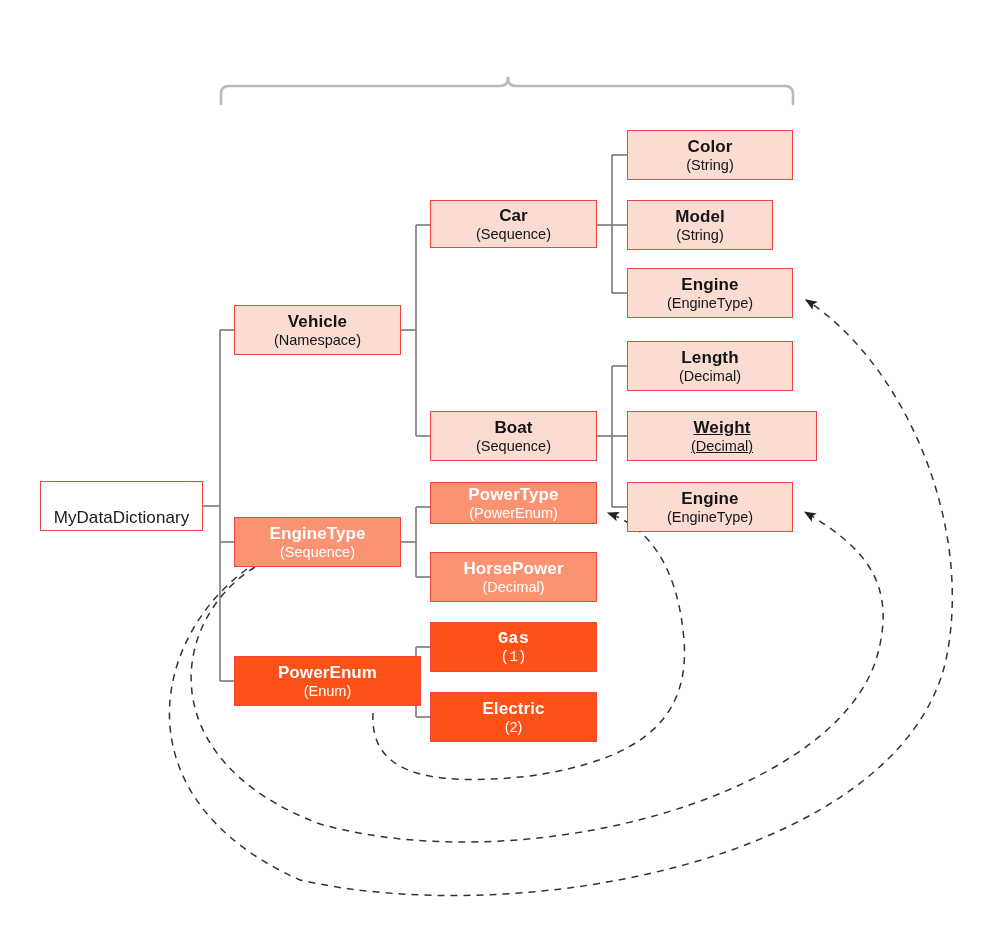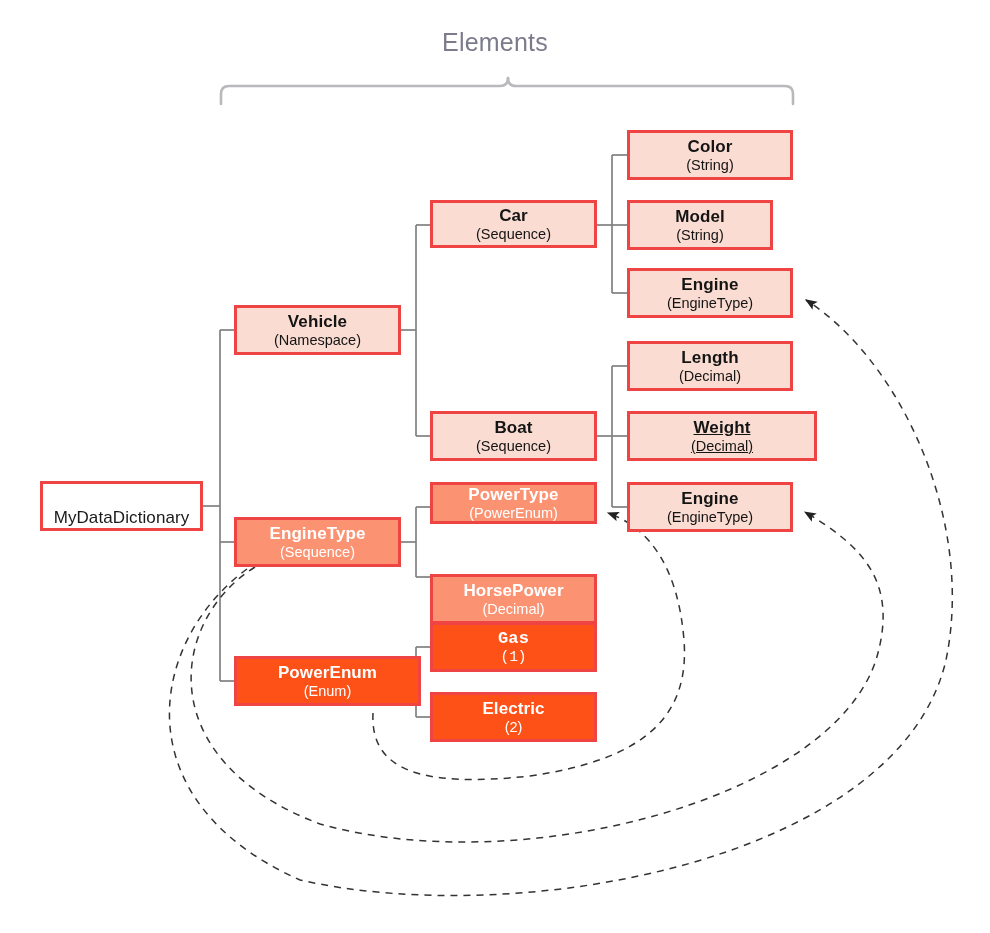--- a/index.html
+++ b/index.html
@@ -23,21 +23,21 @@
     position: absolute;
     left: 0;
     top: 0;
     width: 990px;
     height: 933px;
     pointer-events: none;
   }
   .node {
     position: absolute;
     box-sizing: border-box;
-    border: 3px solid #ef4444;
+    border: 1px solid #ef4444;
     display: flex;
     flex-direction: column;
     align-items: center;
     justify-content: center;
     line-height: 1.12;
     z-index: 3;
   }
   .node .n-name {
     font-weight: bold;
     font-size: 17px;
@@ -145,21 +145,20 @@
                C975,520 900,360 806,300" marker-end="url(#arrowhead)"></path>
 
       <path d="M255,567 C170,620 150,760 320,824 C520,880 830,800 876,660
                C900,580 860,545 805,512" marker-end="url(#arrowhead)"></path>
 
       <path d="M373,713 C370,770 420,788 530,776 C640,760 690,720 684,640
                C678,568 650,528 608,513" marker-end="url(#arrowhead)"></path>
     </g>
   </svg>
 
-  <div id="bracket-caption">Elements</div>
 
   <div class="node tier-root" style="left:40px; top:481px; width:163px; height:50px;">
     <span class="n-name">MyDataDictionary</span>
   </div>
 
   <div class="node tier-light" style="left:234px; top:305px; width:167px; height:50px;">
     <span class="n-name">Vehicle</span>
     <span class="n-type">(Namespace)</span>
   </div>
 
@@ -206,21 +205,21 @@
   <div class="node tier-mid" style="left:234px; top:517px; width:167px; height:50px;">
     <span class="n-name">EngineType</span>
     <span class="n-type">(Sequence)</span>
   </div>
 
   <div class="node tier-mid" style="left:430px; top:482px; width:167px; height:42px;">
     <span class="n-name">PowerType</span>
     <span class="n-type">(PowerEnum)</span>
   </div>
 
-  <div class="node tier-mid" style="left:430px; top:552px; width:167px; height:50px;margin-top:22px;">
+  <div class="node tier-mid" style="left:430px; top:552px; width:167px; height:50px;">
     <span class="n-name">HorsePower</span>
     <span class="n-type">(Decimal)</span>
   </div>
 
   <div class="node tier-strong" style="left:234px; top:656px; width:187px; height:50px;">
     <span class="n-name">PowerEnum</span>
     <span class="n-type">(Enum)</span>
   </div>
 
   <div class="node tier-strong" style="left:430px; top:622px; width:167px; height:50px;font-family:Liberation Mono, monospace;">

